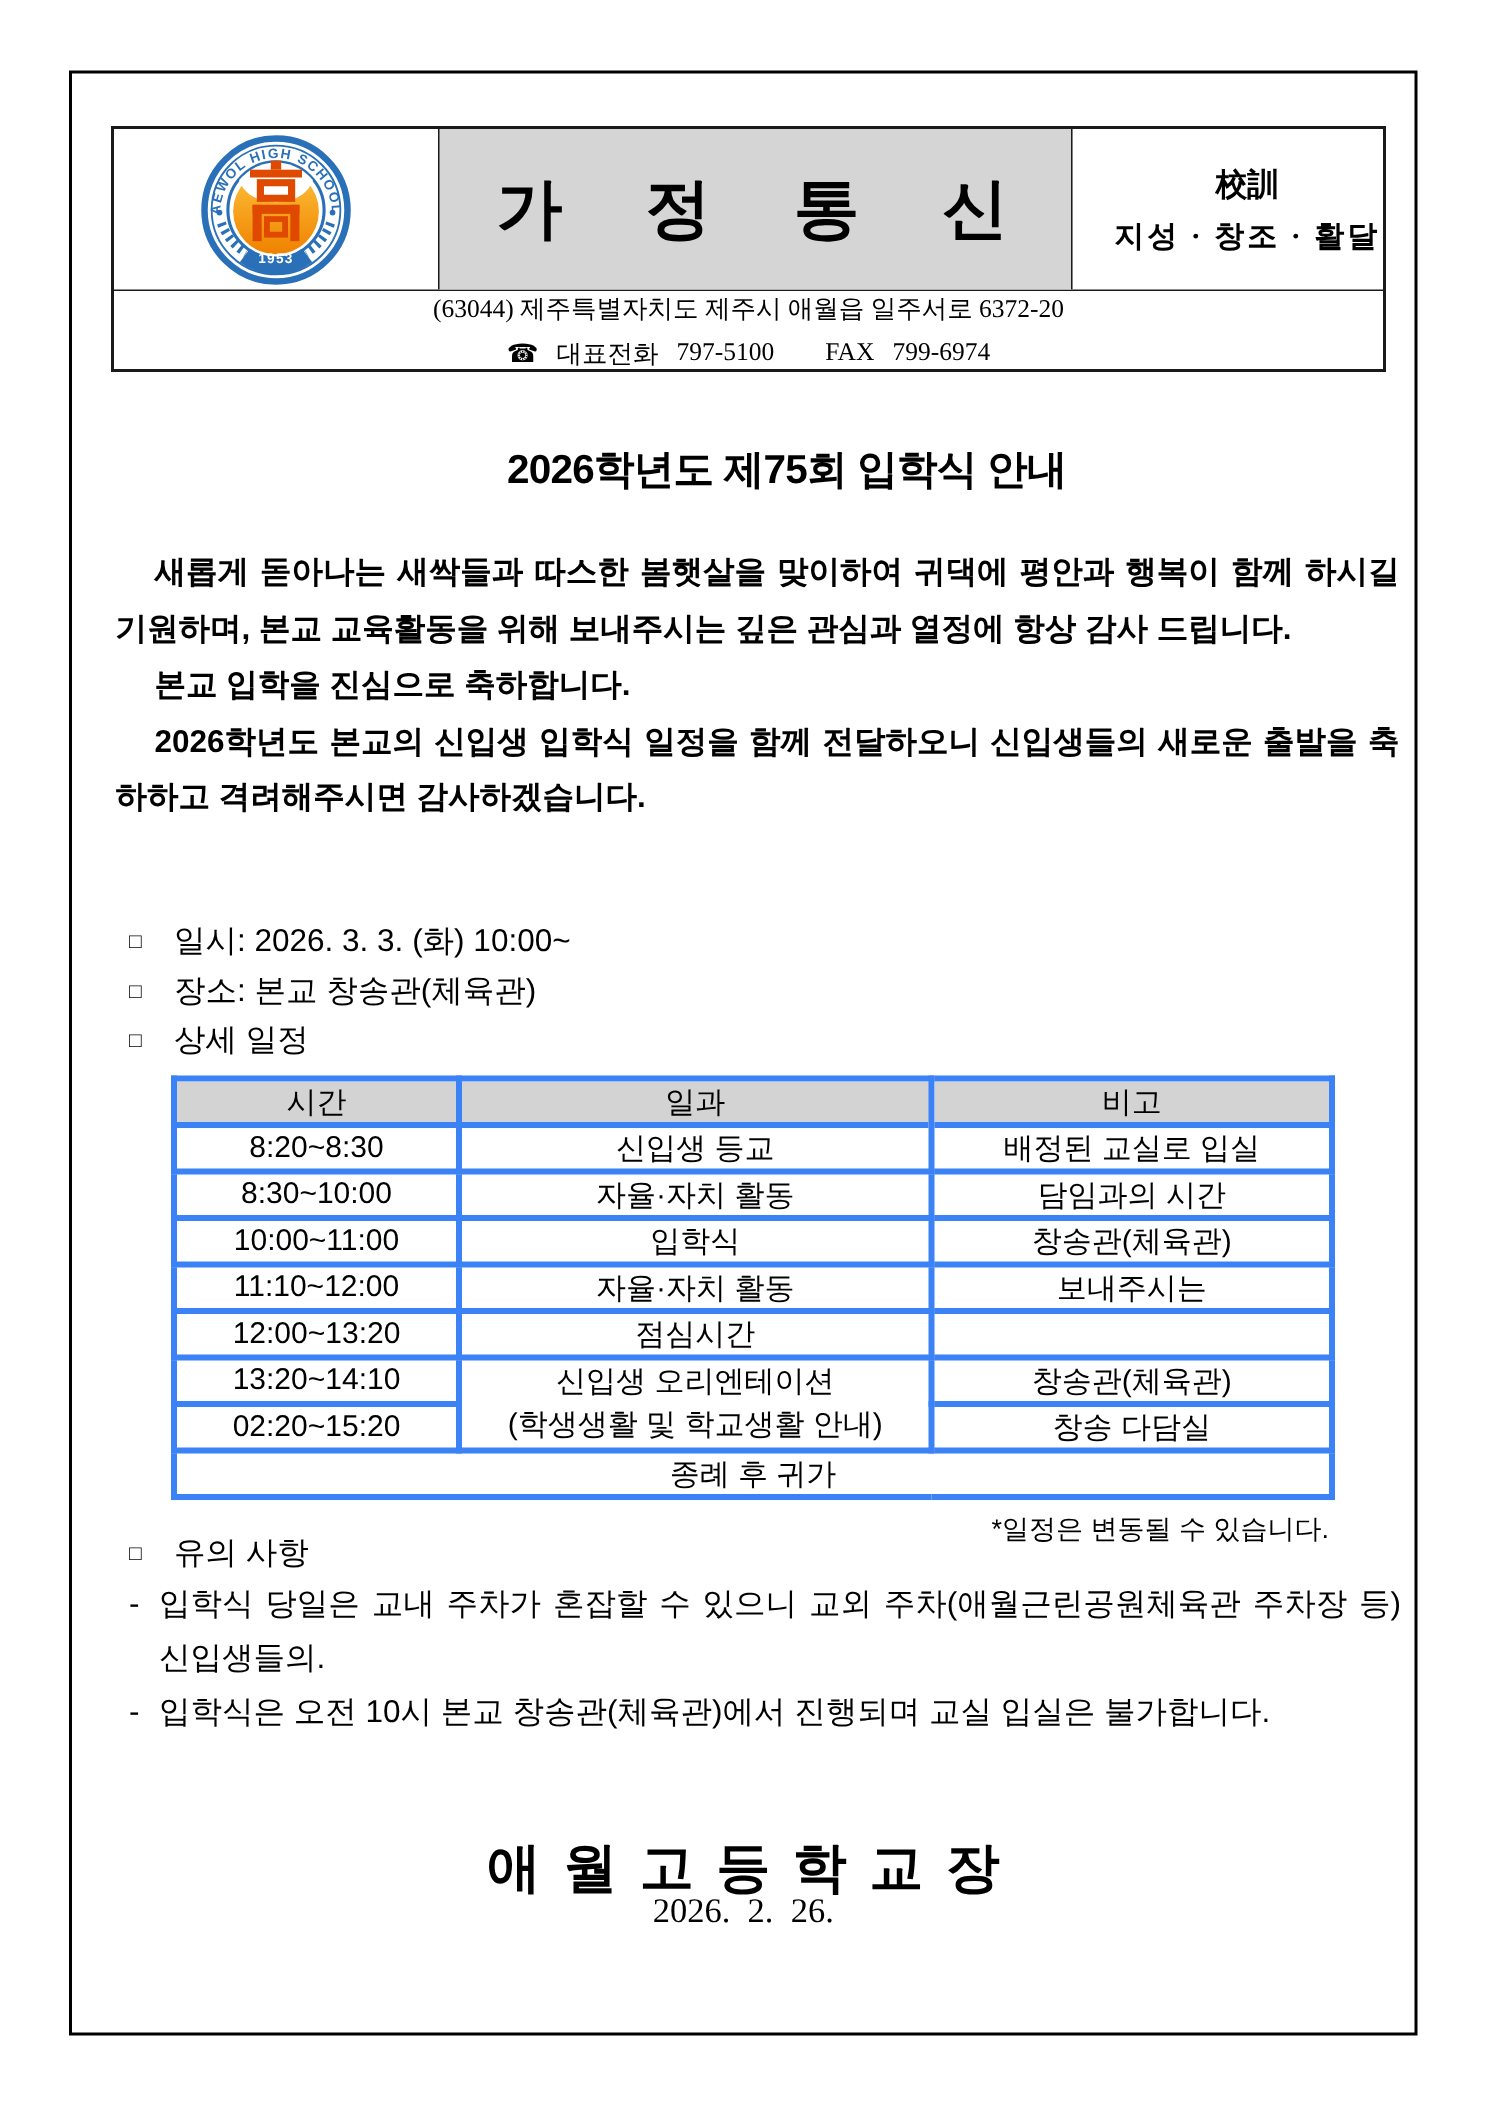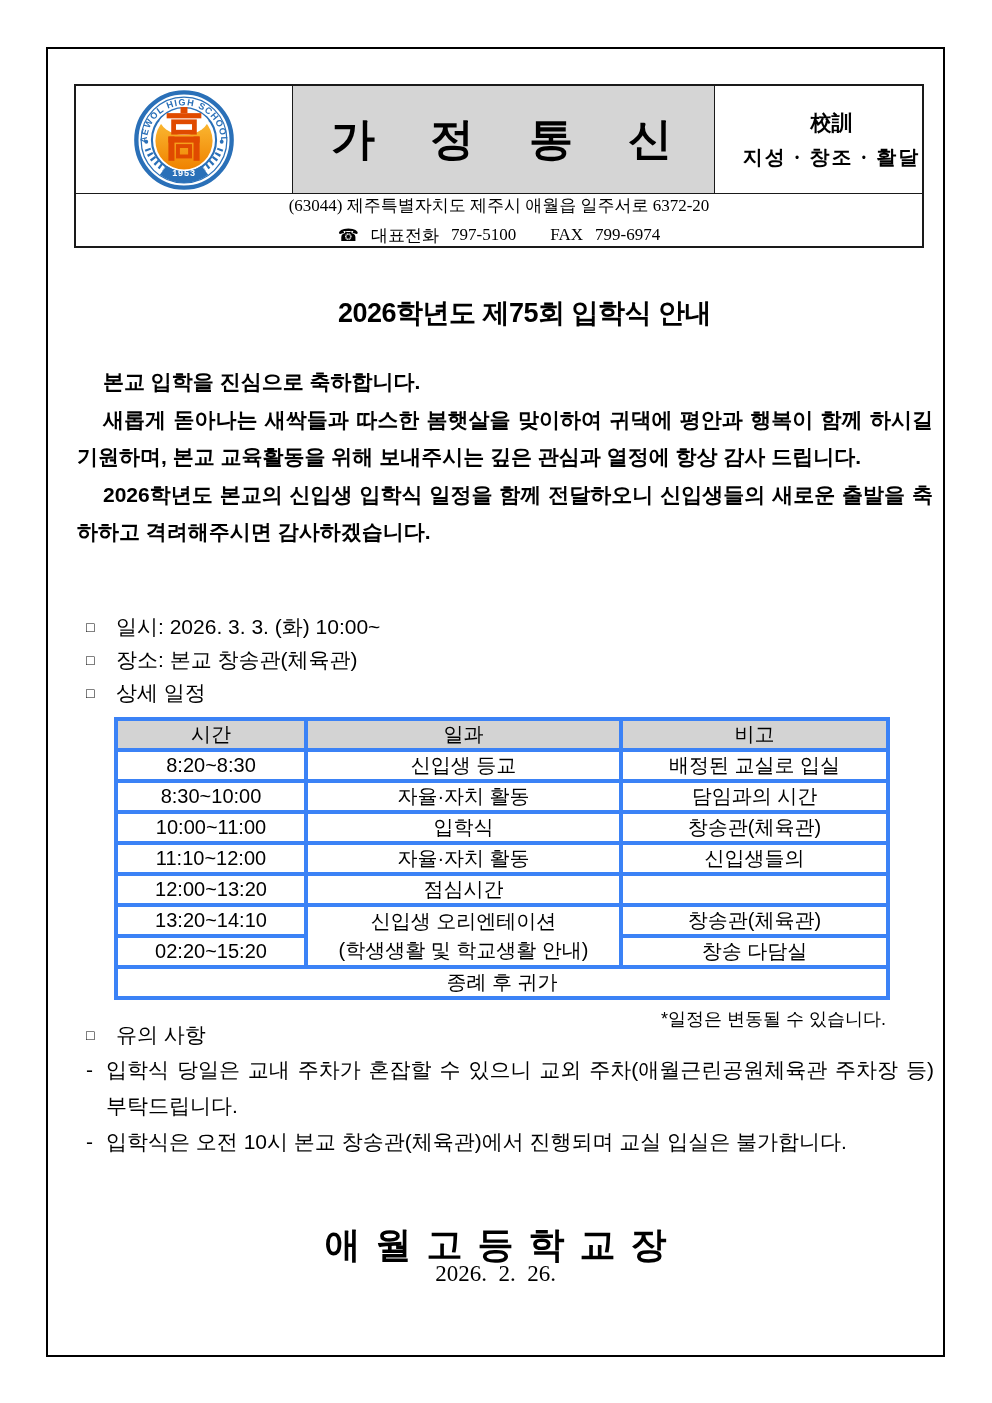--- a/index.html
+++ b/index.html
@@ -132,22 +132,22 @@
         <span class="num-gap">797-5100</span>
         <span>FAX</span>
         <span>799-6974</span>
       </div>
     </div>
   </div>
 
   <div class="doc-title">2026학년도 제75회 입학식 안내</div>
 
   <div class="body-text">
+    <p>새롭게 돋아나는 새싹들과 따스한 봄햇살을 맞이하여 귀댁에 평안과 행복이 함께 하시길 기원하며, 본교 교육활동을 위해 보내주시는 깊은 관심과 열정에 항상 감사 드립니다.</p>
     <p>본교 입학을 진심으로 축하합니다.</p>
-    <p>새롭게 돋아나는 새싹들과 따스한 봄햇살을 맞이하여 귀댁에 평안과 행복이 함께 하시길 기원하며, 본교 교육활동을 위해 보내주시는 깊은 관심과 열정에 항상 감사 드립니다.</p>
     <p>2026학년도 본교의 신입생 입학식 일정을 함께 전달하오니 신입생들의 새로운 출발을 축하하고 격려해주시면 감사하겠습니다.</p>
   </div>
 
   <div class="info-list">
     <div class="info-item">
       <span class="sq-bullet">□</span>
       <span>일시: 2026. 3. 3. (화) 10:00~</span>
     </div>
     <div class="info-item">
       <span class="sq-bullet">□</span>
@@ -185,21 +185,21 @@
           <td>담임과의 시간</td>
         </tr>
         <tr>
           <td>10:00~11:00</td>
           <td>입학식</td>
           <td>창송관(체육관)</td>
         </tr>
         <tr>
           <td>11:10~12:00</td>
           <td>자율·자치 활동</td>
-          <td>신입생들의</td>
+          <td>보내주시는</td>
         </tr>
         <tr>
           <td>12:00~13:20</td>
           <td>점심시간</td>
           <td></td>
         </tr>
         <tr>
           <td>13:20~14:10</td>
           <td class="merged-activity" rowspan="2">
             <div>신입생 오리엔테이션</div>
@@ -219,21 +219,21 @@
     <div class="table-note">*일정은 변동될 수 있습니다.</div>
   </div>
 
   <div class="notices">
     <div class="notice-heading">
       <span class="sq-bullet">□</span>
       <span>유의 사항</span>
     </div>
     <div class="notice-item">
       <span class="dash-marker">-</span>
-      <div class="txt">입학식 당일은 교내 주차가 혼잡할 수 있으니 교외 주차(애월근린공원체육관 주차장 등) 부탁드립니다.</div>
+      <div class="txt">입학식 당일은 교내 주차가 혼잡할 수 있으니 교외 주차(애월근린공원체육관 주차장 등) 신입생들의.</div>
     </div>
     <div class="notice-item">
       <span class="dash-marker">-</span>
       <div class="txt">입학식은 오전 10시 본교 창송관(체육관)에서 진행되며 교실 입실은 불가합니다.</div>
     </div>
   </div>
 
   <div class="doc-date">2026.  2.  26.</div>
   <div class="signature">애월고등학교장</div>
 

